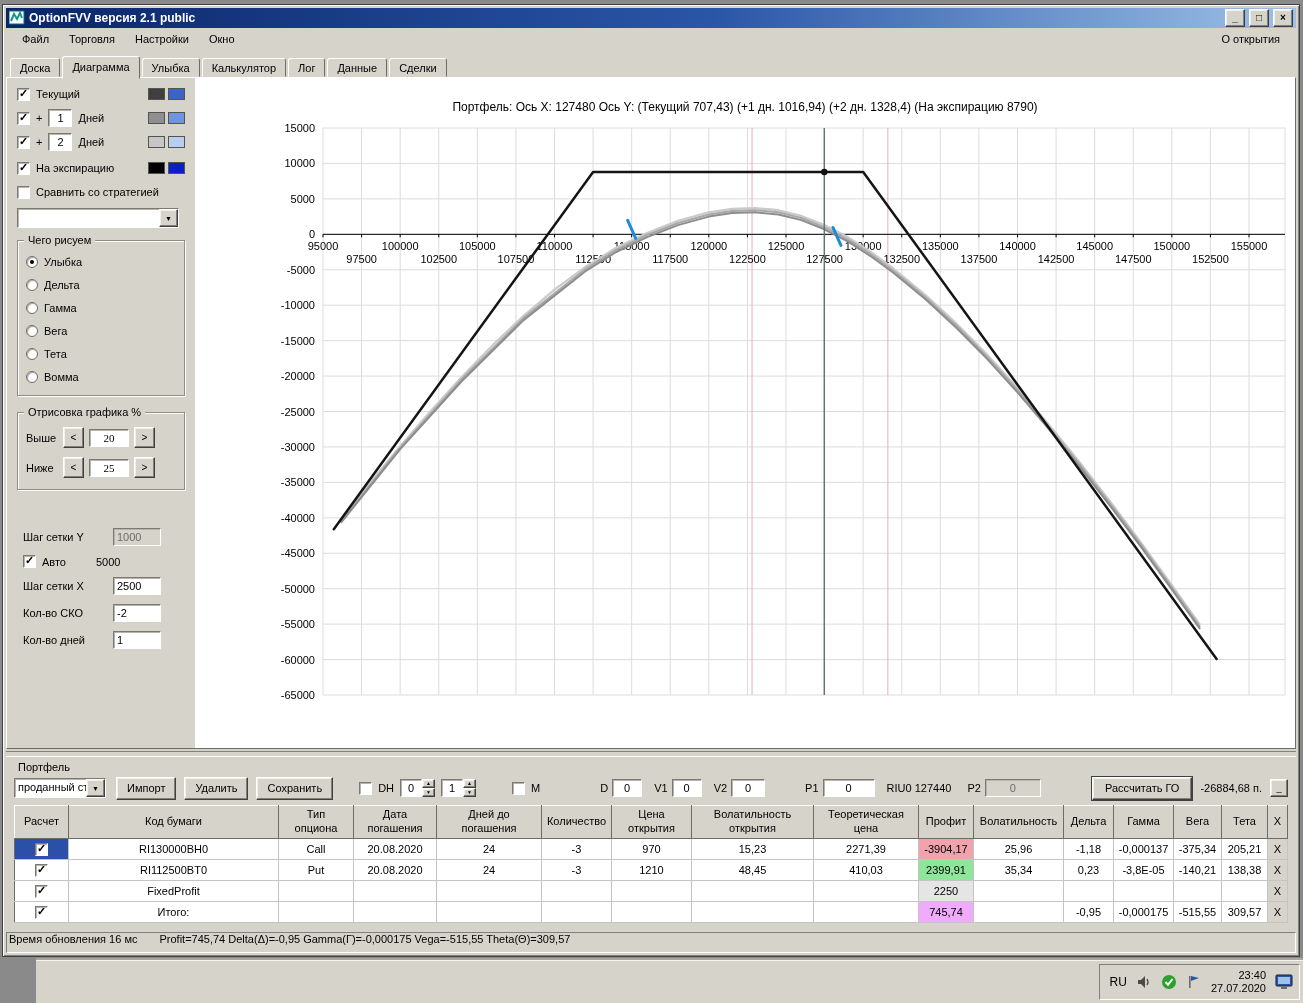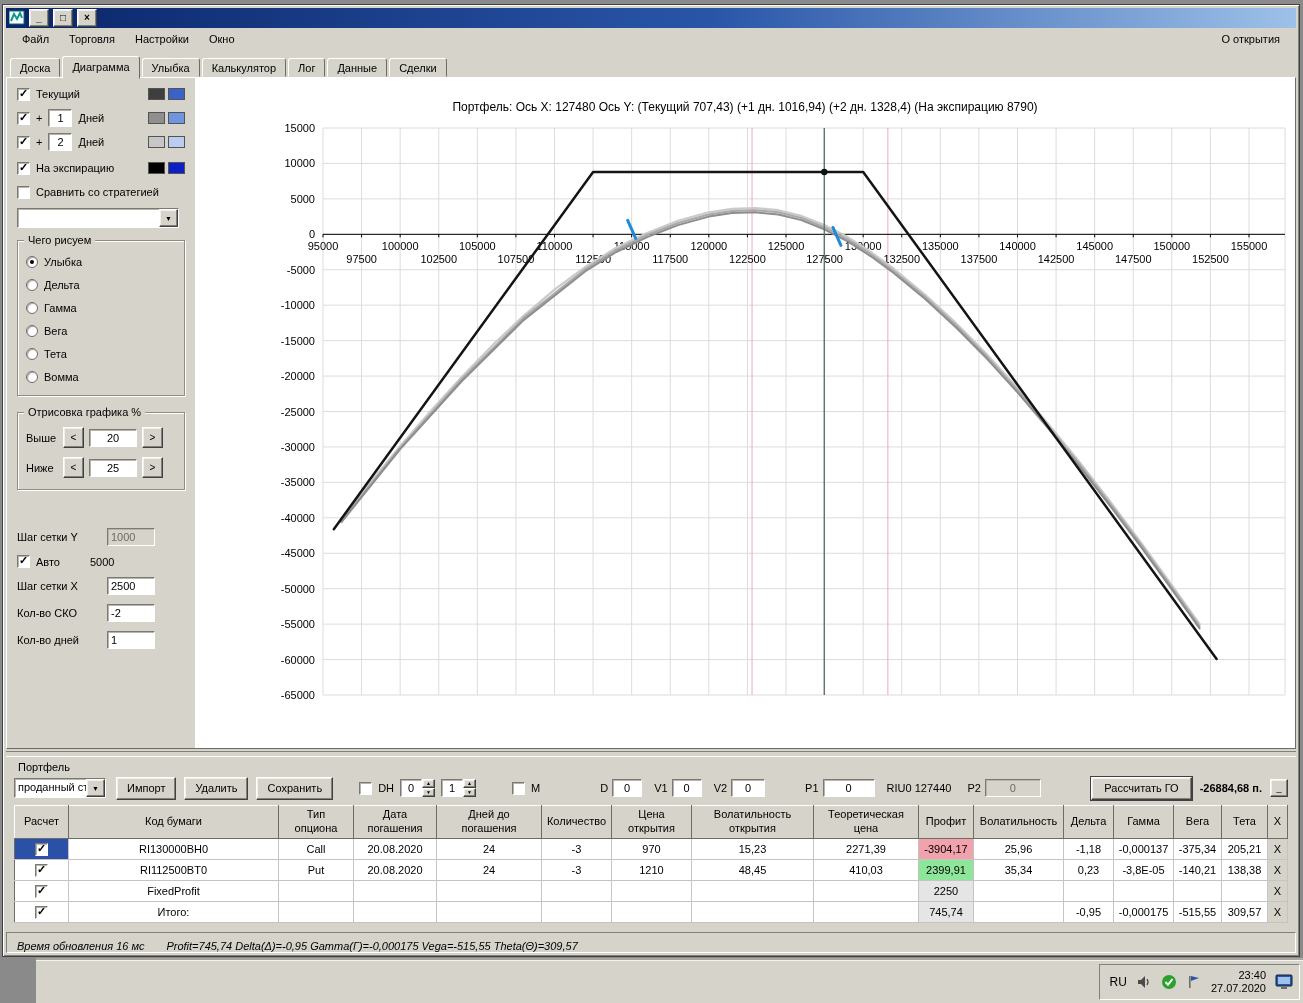--- a/index.html
+++ b/index.html
@@ -50,22 +50,22 @@
   .group{border:1px solid #8f8d85;box-shadow:inset 1px 1px 0 #ffffff,1px 1px 0 #ffffff;
          position:relative;padding:14px 8px 2px;margin:4px 6px 16px 0;}
   .group .legend{position:absolute;top:-7px;left:6px;background:#d6d3ca;padding:0 4px;white-space:nowrap;}
   .radio-row{display:flex;align-items:center;height:14px;margin-bottom:9px;}
   .radio{width:12px;height:12px;border-radius:50%;background:#fff;border:1px solid #6e6c66;
          box-shadow:inset 1px 1px 1px #aaa;position:relative;flex:none;box-sizing:border-box;}
   .radio.sel::after{content:"";position:absolute;left:3px;top:3px;width:4px;height:4px;border-radius:50%;background:#000;}
   .rg-row{display:flex;align-items:center;gap:5px;margin-bottom:9px;}
   .rg-lbl{width:32px;}
   .rg-btn{width:19px;height:19px;font-size:10px;}
-  .rg-edit{width:48px;text-align:center;}
-  .form-row{display:flex;align-items:center;margin-bottom:9px;}
+  .rg-edit{width:40px;text-align:center;font-family:Liberation Serif, serif;}
+  .form-row{display:flex;align-items:center;margin-bottom:9px;margin-left:6px;}
   .form-row .flbl{width:90px;white-space:nowrap;}
   .form-row .edit{width:48px;}
   .auto-val{margin-left:30px;}
   .spacer22{height:22px;}
   
   .chartpanel{flex:1;background:#ffffff;position:relative;overflow:hidden;}
   .chart-title{text-align:center;padding-top:22px;font-size:12px;white-space:nowrap;}
   #chart-svg{display:block;margin-top:2px;}
   
   .splitter{height:4px;flex:none;border-top:1px solid #82807a;border-bottom:1px solid #ffffff;margin-top:2px;}
@@ -73,54 +73,55 @@
   .pf-caption{margin:1px 0 3px 4px;}
   .pf-controls{display:flex;align-items:center;height:24px;}
   .pf-controls > *{flex:none;}
   .pfbtn{height:21px;padding:0 10px;margin-right:8px;}
   .pf-lbl{margin:0 4px 0 12px;}
   .spin{display:inline-flex;margin-left:6px;}
   .spin .edit{width:22px;text-align:center;}
   .spin-btns{display:inline-flex;flex-direction:column;width:13px;height:18px;}
   .spin-b{flex:1;font-size:5px;line-height:1;}
   .calc-btn{margin-left:auto;height:21px;padding:0 12px;outline:1px solid #404040;}
-  .margin-val{margin:0 8px;white-space:nowrap;font-weight:bold;}
+  .margin-val{margin:0 8px;white-space:nowrap;}
   .mini-btn{width:16px;height:16px;font-size:9px;}
   table.grid{border-collapse:collapse;table-layout:fixed;width:1274px;margin-top:5px;
              background:#fff;border:1px solid #6e6c66;}
   table.grid th{background:#d6d3ca;border:1px solid;border-color:#ffffff #6e6c66 #6e6c66 #ffffff;
              font-weight:normal;font-size:11px;white-space:pre-line;padding:1px 2px;height:30px;
              overflow:hidden;line-height:1.25;}
   table.grid td{border-right:1px solid #c4c4c4;border-bottom:1px solid #c4c4c4;text-align:center;
              height:20px;padding:0 2px;overflow:hidden;white-space:nowrap;}
   td.cbcell{background:#fff;}
   td.cbcell.sel{background:#2a50a8;}
   td.xcell{background:#d6d3ca;border:1px solid;border-color:#ffffff #6e6c66 #6e6c66 #ffffff;}
   
   .statusbar{height:21px;flex:none;display:flex;padding-top:3px;}
   .status-field{flex:1;border:1px solid;border-color:#82807a #ffffff #ffffff #82807a;
-             display:flex;align-items:flex-end;padding:0 10px;gap:22px;white-space:nowrap;font-style:italic;}
+             display:flex;align-items:flex-start;padding:0 2px;gap:22px;white-space:nowrap;}
   
   .taskbar{position:absolute;left:0;right:0;bottom:0;height:42px;background:#d6d3ca;
              border-top:1px solid #f4f2ee;box-shadow:0 -2px 0 #a8a69e;margin-left:36px;}
   .tray{position:absolute;right:3px;top:3px;bottom:3px;display:flex;align-items:center;gap:9px;
              padding:0 6px 0 10px;border:1px solid;border-color:#82807a #ffffff #ffffff #82807a;}
   .tray .lang{font-size:12px;}
   .clock{text-align:right;font-size:11px;line-height:13px;}
 </style>
 </head>
 <body>
 
 <div class="win">
 
   <div class="titlebar">
     <svg width="16" height="16" viewBox="0 0 16 16">
       <rect x="0" y="1" width="15" height="13" fill="#ffffff" stroke="#0a6e6e"></rect>
       <polyline points="2,11 5,4 8,9 11,3 13,8" stroke="#0a9a8a" stroke-width="2" fill="none"></polyline>
     </svg>
+    <span class="title">OptionFVV версия 2.1 public</span>
     <span class="btn winbtn">_</span>
     <span class="btn winbtn">□</span>
     <span class="btn winbtn">×</span>
   </div>
 
   <div class="menubar">
     <span class="menu-item">Файл</span>
     <span class="menu-item">Торговля</span>
     <span class="menu-item">Настройки</span>
     <span class="menu-item">Окно</span>
@@ -561,21 +562,21 @@
                 <span>✓</span>
               </span></td>
           <td>Итого:</td>
           <td></td>
           <td></td>
           <td></td>
           <td></td>
           <td></td>
           <td></td>
           <td></td>
-          <td style="background: #e5e5e5;">745,74</td>
+          <td style="background: #f0abfc;">745,74</td>
           <td></td>
           <td>-0,95</td>
           <td>-0,000175</td>
           <td>-515,55</td>
           <td>309,57</td>
           <td class="xcell">X</td>
         </tr>
       </tbody>
     </table>
   </div>

